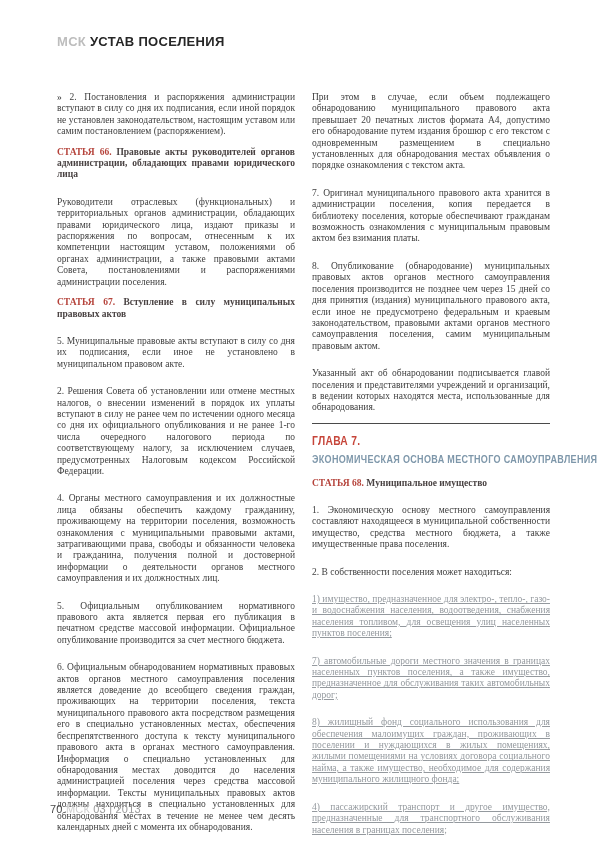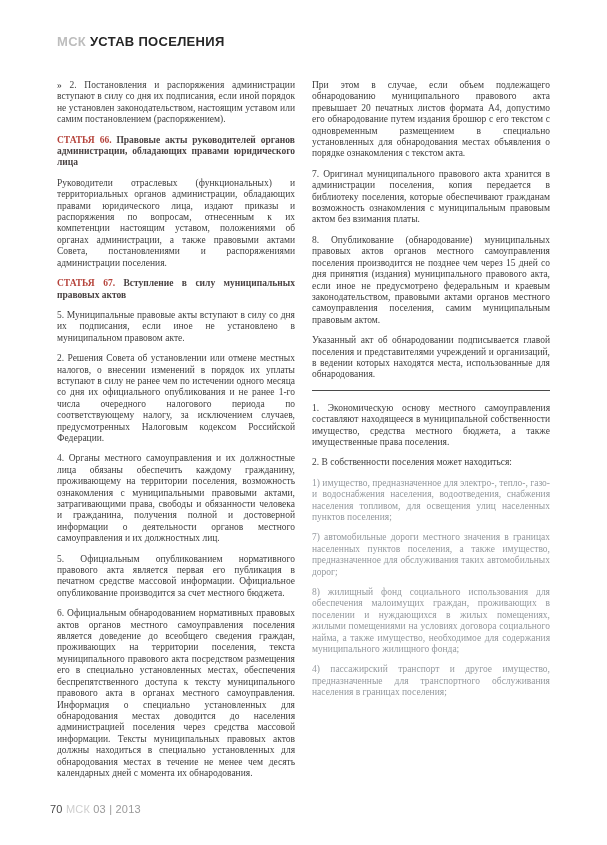--- a/index.html
+++ b/index.html
@@ -26,23 +26,23 @@
   .cols { display:flex; gap:17px; }
   .col {
     width:238px;
     text-align:justify;
     font-size:9.5px;
     line-height:11.4px;
     color:#3e3e3e;
     hyphens:auto;
   }
 
-  .para { margin:4px 0 9px 0; }
+  .para { margin:16px 0 9px 0; }
   .para.tight { margin-top:-9px; }
-  .para.muted { color:#94999e; }
+  .para.muted { color:#94999e;text-decoration:underline; }
   .marker { color:#3e3e3e; }
 
   .article-heading { margin:0 0 9px 0; color:#4a4343;font-weight:bold; }
   .article-label { color:#b5433b; }
 
   .divider { border:0; border-top:1.5px solid #4a4a4a; margin:5px 0 12px 0; }
 
   .chapter { margin:0 0 12px 0; }
   .chapter-number, .chapter-title {
     font-family:"Liberation Sans", sans-serif;
@@ -85,20 +85,25 @@
         <p class="para">4. Органы местного самоуправления и их должностные лица обязаны обеспечить каждому гражданину, проживающему на территории поселения, возможность ознакомления с муниципальными правовыми актами, затрагивающими права, свободы и обязанности человека и гражданина, получения полной и достоверной информации о деятельности органов местного самоуправления и их должностных лиц.</p>
         <p class="para">5. Официальным опубликованием нормативного правового акта является первая его публикация в печатном средстве массовой информации. Официальное опубликование производится за счет местного бюджета.</p>
         <p class="para">6. Официальным обнародованием нормативных правовых актов органов местного самоуправления поселения является доведение до всеобщего сведения граждан, проживающих на территории поселения, текста муниципального правового акта посредством размещения его в специально установленных местах, обеспечения беспрепятственного доступа к тексту муниципального правового акта в органах местного самоуправления. Информация о специально установленных для обнародования местах доводится до населения администрацией поселения через средства массовой информации. Тексты муниципальных правовых актов должны находиться в специально установленных для обнародования местах в течение не менее чем десять календарных дней с момента их обнародования.</p>
       </div>
     <div class="col" id="col-right">
         <p class="para">При этом в случае, если объем подлежащего обнародованию муниципального правового акта превышает 20 печатных листов формата А4, допустимо его обнародование путем издания брошюр с его текстом с одновременным размещением в специально установленных для обнародования местах объявления о порядке ознакомления с текстом акта.</p>
         <p class="para">7. Оригинал муниципального правового акта хранится в администрации поселения, копия передается в библиотеку поселения, которые обеспечивают гражданам возможность ознакомления с муниципальным правовым актом без взимания платы.</p>
         <p class="para">8. Опубликование (обнародование) муниципальных правовых актов органов местного самоуправления поселения производится не позднее чем через 15 дней со дня принятия (издания) муниципального правового акта, если иное не предусмотрено федеральным и краевым законодательством, правовыми актами органов местного самоуправления поселения, самим муниципальным правовым актом.</p>
         <p class="para">Указанный акт об обнародовании подписывается главой поселения и представителями учреждений и организаций, в ведении которых находятся места, использованные для обнародования.</p>
         <hr class="divider">
+        <div class="chapter">
+          <div class="chapter-number">ГЛАВА 7.</div>
+          <div class="chapter-title">ЭКОНОМИЧЕСКАЯ ОСНОВА МЕСТНОГО САМОУПРАВЛЕНИЯ</div>
+        </div>
+        <p class="article-heading"><span class="article-label">СТАТЬЯ 68. </span>Муниципальное имущество</p>
         <p class="para">1. Экономическую основу местного самоуправления составляют находящееся в муниципальной собственности имущество, средства местного бюджета, а также имущественные права поселения.</p>
         <p class="para">2. В собственности поселения может находиться:</p>
         <p class="para muted">1) имущество, предназначенное для электро-, тепло-, газо- и водоснабжения населения, водоотведения, снабжения населения топливом, для освещения улиц населенных пунктов поселения;</p>
         <p class="para muted">7) автомобильные дороги местного значения в границах населенных пунктов поселения, а также имущество, предназначенное для обслуживания таких автомобильных дорог;</p>
         <p class="para muted">8) жилищный фонд социального использования для обеспечения малоимущих граждан, проживающих в поселении и нуждающихся в жилых помещениях, жилыми помещениями на условиях договора социального найма, а также имущество, необходимое для содержания муниципального жилищного фонда;</p>
         <p class="para muted">4) пассажирский транспорт и другое имущество, предназначенные для транспортного обслуживания населения в границах поселения;</p>
       </div>
   </div>
 </div>
 

